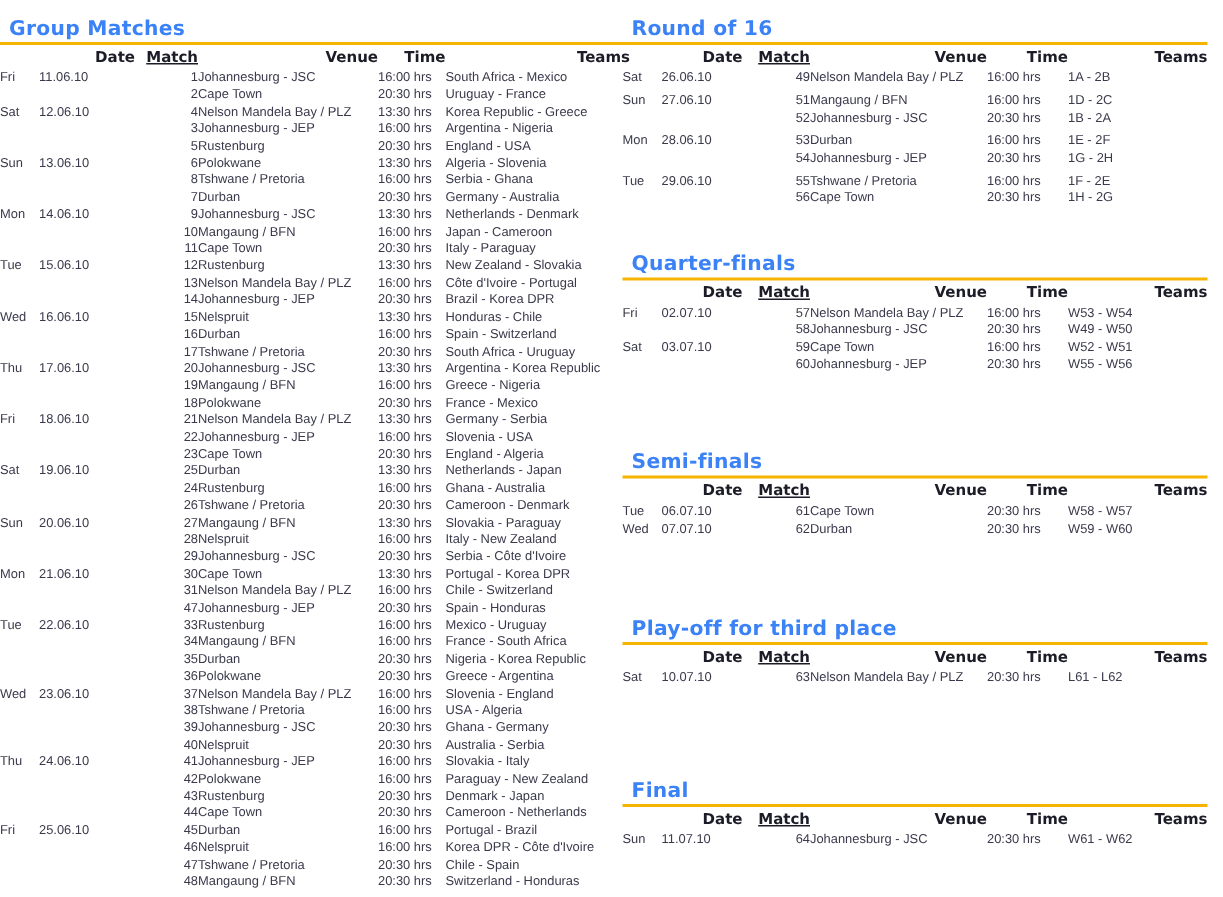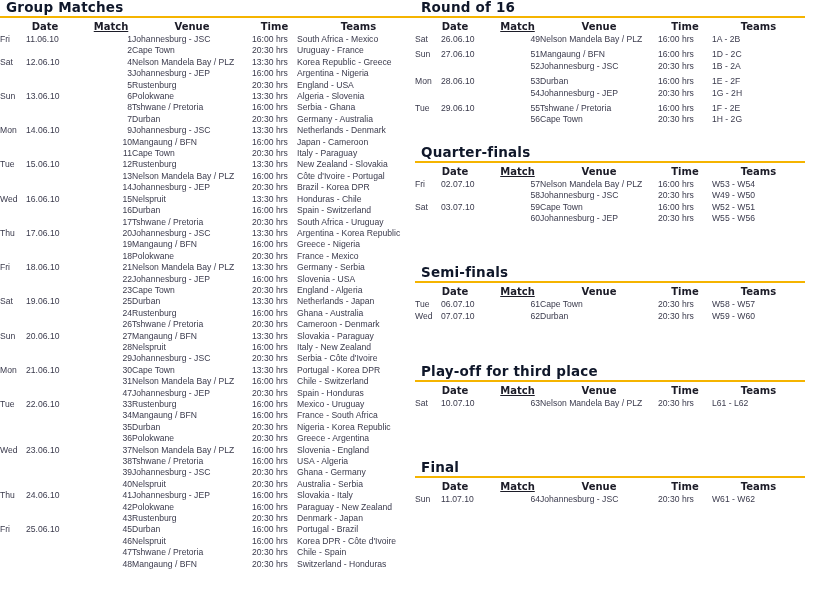--- a/index.html
+++ b/index.html
@@ -31,22 +31,22 @@
     left: 415px;
     top: 0;
     width: 390px;
   }
   .section { margin: 0; }
   .section-title {
     font-family: "DejaVu Sans", sans-serif;
     font-weight: bold;
     font-size: 13.5px;
     letter-spacing: 0.2px;
-    color: #0f172a;
-    padding: 0 0 1px 6px;
+    color: #3b82f6;
+    padding: 12px 0 1px 6px;
     line-height: 15px;
     white-space: nowrap;
   }
   .rule {
     height: 2px;
     background: #f5b400;
     width: 100%;
     margin-bottom: 2px;
   }
   table.sched {
@@ -54,21 +54,21 @@
     width: 100%;
     table-layout: fixed;
     font-size: 8.6px;
     line-height: 11.4px;
   }
   table.sched th {
     font-family: "DejaVu Sans", sans-serif;
     font-weight: bold;
     font-size: 10px;
     color: #1c1c28;
-    text-align: center;
+    text-align: right;
     padding: 0 0 1px 0;
     line-height: 13px;
     white-space: nowrap;
   }
   table.sched td {
     padding: 0;
     vertical-align: top;
     white-space: nowrap;
     color: #3a3a4c;
   }
@@ -461,20 +461,28 @@
             </tr>
             <tr>
               <td class="day"></td>
               <td class="date"></td>
               <td class="match" colspan="2">43</td>
               <td class="venue">Rustenburg</td>
               <td class="time">20:30 hrs</td>
               <td class="teams">Denmark - Japan</td>
             </tr>
             <tr>
+              <td class="day"></td>
+              <td class="date"></td>
+              <td class="match" colspan="2">44</td>
+              <td class="venue">Cape Town</td>
+              <td class="time">20:30 hrs</td>
+              <td class="teams">Cameroon - Netherlands</td>
+            </tr>
+            <tr>
               <td class="day">Fri</td>
               <td class="date">25.06.10</td>
               <td class="match" colspan="2">45</td>
               <td class="venue">Durban</td>
               <td class="time">16:00 hrs</td>
               <td class="teams">Portugal - Brazil</td>
             </tr>
             <tr>
               <td class="day"></td>
               <td class="date"></td>

